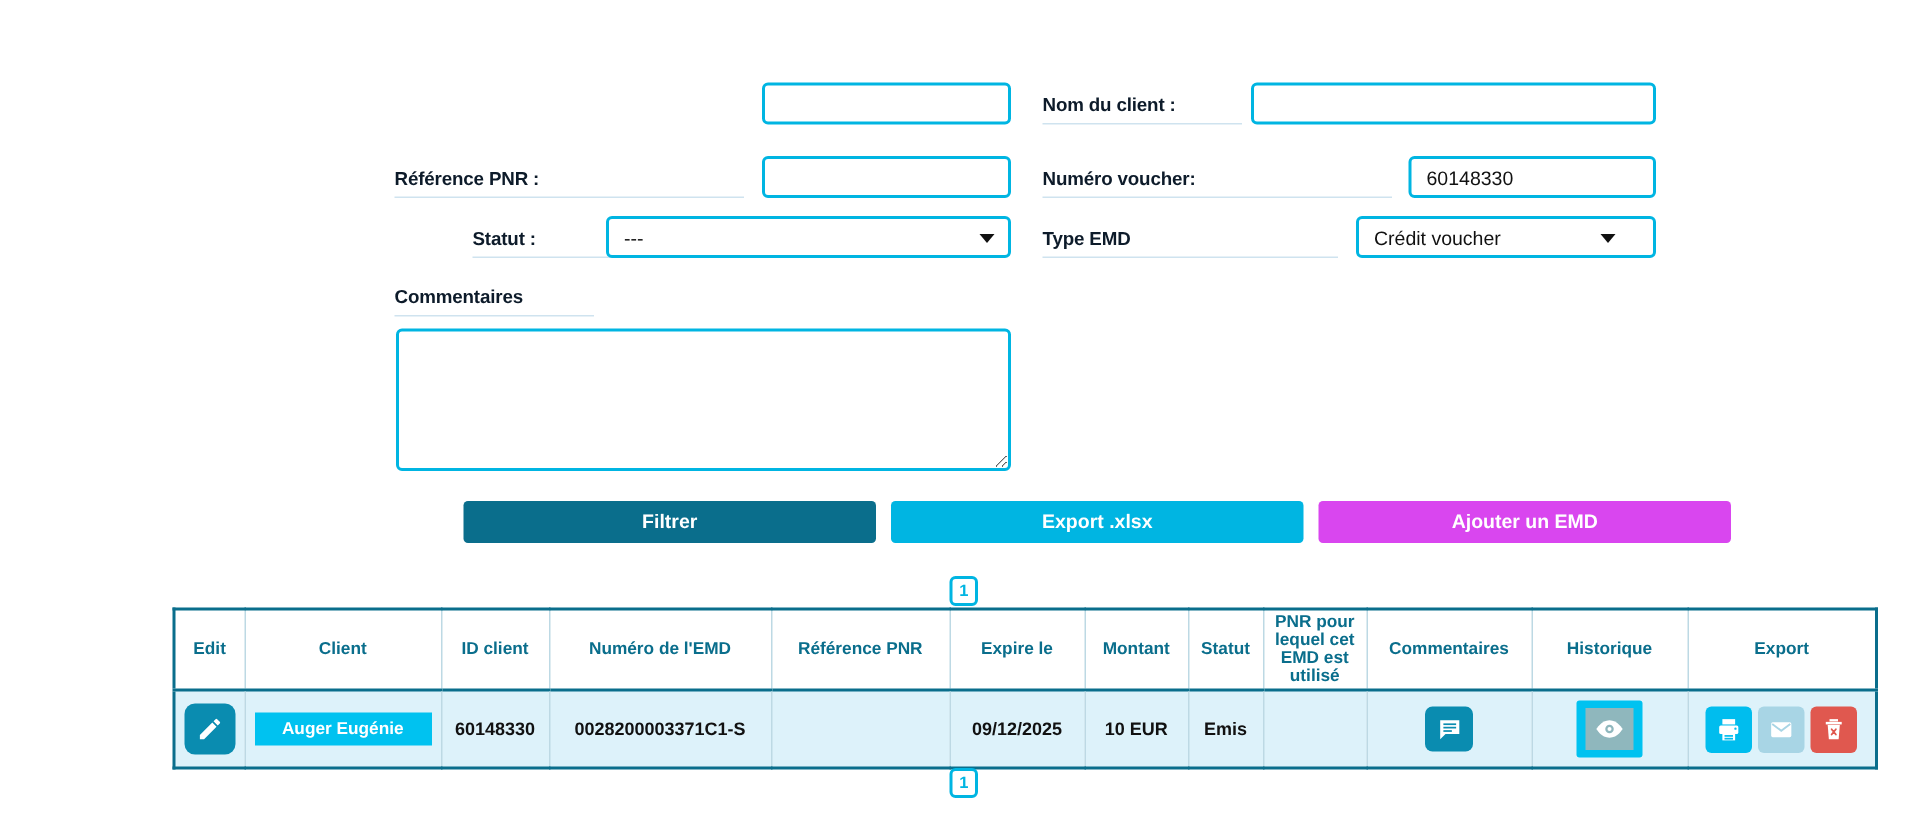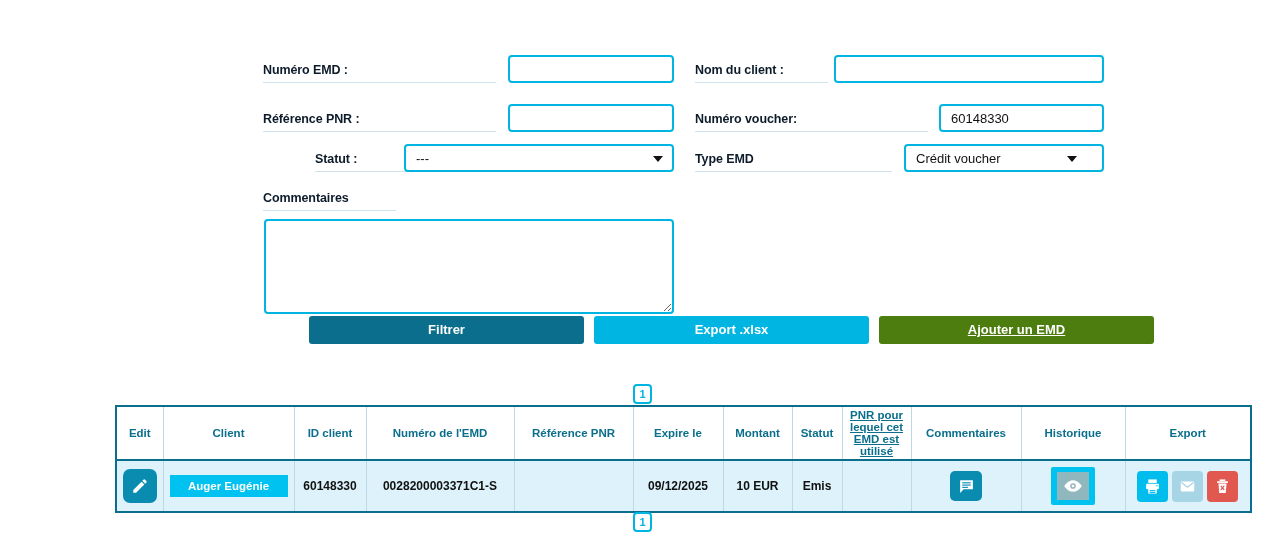--- a/index.html
+++ b/index.html
@@ -63,38 +63,38 @@
     pointer-events: none;
   }
 
   textarea.ctl {
     padding: 6px 8px;
     resize: both;
     line-height: 1.3;
   }
 
   
-  .btnrow { position: absolute; top: 316px; left: 0; width: 1108px; height: 28px; padding-left: 44px; }
+  .btnrow { position: absolute; top: 334px; left: 0; width: 1108px; height: 28px; padding-left: 44px; }
   .btn {
     position: absolute;
     height: 28px;
     border: none;
     border-radius: 3px;
     color: #fff;
     font-family: "Liberation Sans", sans-serif;
     font-size: 13px;
     font-weight: bold;
     cursor: pointer;
     line-height: 28px;
     text-align: center;
     padding: 0;
   }
   .btn-filter { background: #0a6e8c; left: 309px; width: 275px; }
   .btn-export { background: #00b5e2; left: 594px; width: 275px; }
-  .btn-add    { background: #4d7c0f; left: 879px; width: 275px; text-decoration: underline; }
+  .btn-add    { background: #d946ef; left: 879px; width: 275px; }
 
   
   .pager {
     position: absolute;
     left: 0; width: 1285px;
     text-align: center;
   }
   .pager-top { top: 384px; }
   .pager-bot { top: 512px; }
   .pagebox {
@@ -152,21 +152,21 @@
 
   
   .c-edit   { width: 47px; }
   .c-client { width: 131px; }
   .c-idcli  { width: 72px; }
   .c-num    { width: 148px; }
   .c-pnr    { width: 119px; }
   .c-exp    { width: 90px; }
   .c-mont   { width: 69px; }
   .c-stat   { width: 50px; }
-  .c-pnru   { width: 69px; text-decoration: underline; }
+  .c-pnru   { width: 69px; }
   .c-com    { width: 110px; }
   .c-hist   { width: 104px; }
   .c-act    { width: 126px; }
 
   
   .iconbtn {
     display: inline-flex;
     align-items: center;
     justify-content: center;
     border: none;
@@ -213,21 +213,20 @@
   .act-del   { background: #e0584f; }
 </style>
 </head>
 <body>
 
 <div class="page">
 
 
   <div class="form">
 
-    <div class="lbl" style="left:263px; top:8px; width:233px;">Numéro EMD :</div>
     <input class="ctl" style="left: 508px; top: 0px; width: 166px;" value="">
 
     <div class="lbl" style="left:695px; top:8px; width:133px;">Nom du client :</div>
     <input class="ctl" style="left: 834px; top: 0px; width: 270px;" value="">
 
     <div class="lbl" style="left:263px; top:57px; width:233px;">Référence PNR :</div>
     <input class="ctl" style="left: 508px; top: 49px; width: 166px;" value="">
 
     <div class="lbl" style="left:695px; top:57px; width:233px;">Numéro voucher:</div>
     <input class="ctl" style="left: 939px; top: 49px; width: 165px;" value="60148330">

